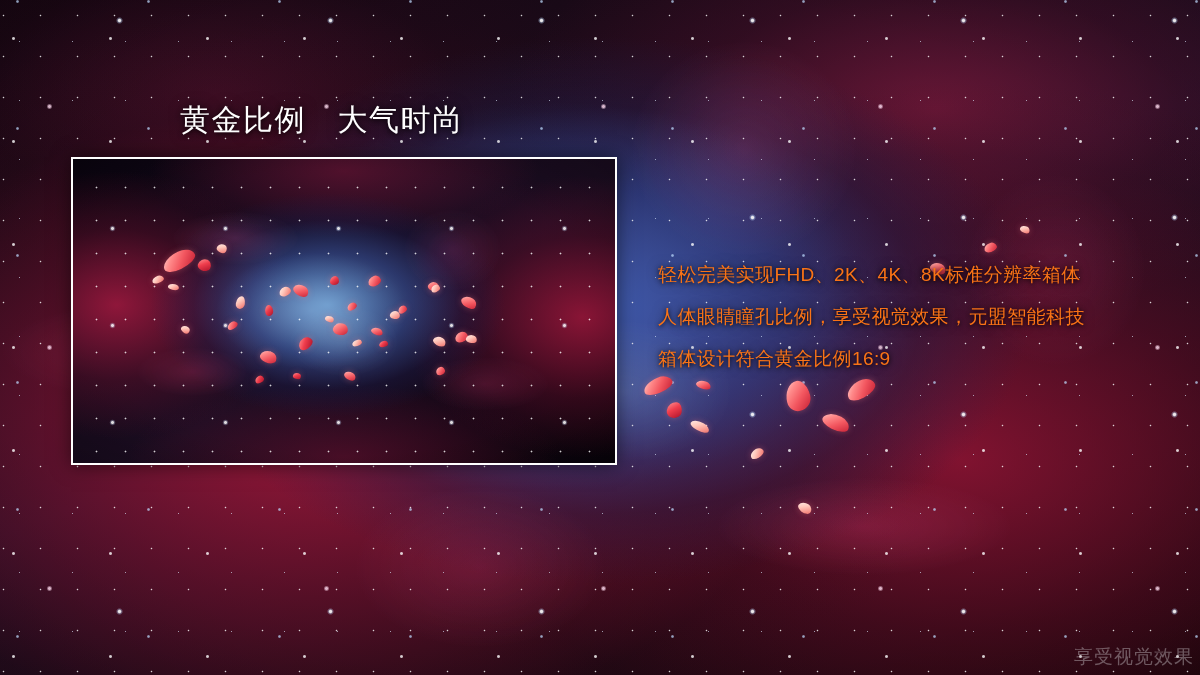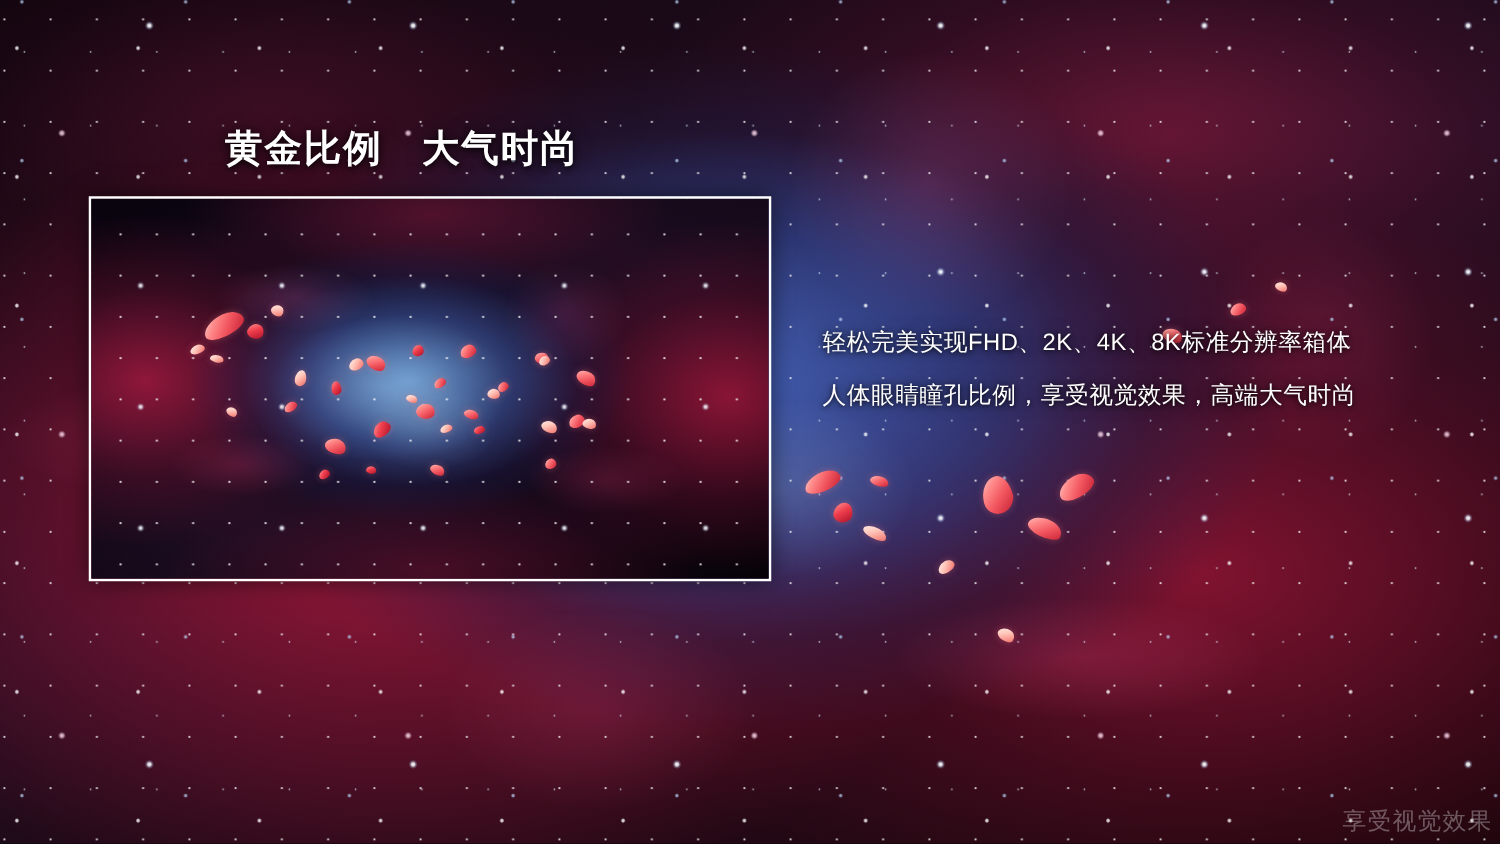--- a/index.html
+++ b/index.html
@@ -89,21 +89,20 @@
   #title {
     position: absolute;
     left: 180px;
     top: 101px;
     font-size: 30px;
     line-height: 38px;
     color: #ffffff;
     letter-spacing: 1.5px;
     white-space: pre;
     text-shadow: 0 1px 5px rgba(0,0,0,0.85), 0 0 14px rgba(0,0,0,0.5);
-    font-weight: bold;
   }
 
   
   #photo-frame {
     position: absolute;
     left: 71px;
     top: 157px;
     width: 546px;
     height: 308px;
     border: 2px solid #ffffff;
@@ -164,21 +163,21 @@
   }
 
   
   #body-copy {
     position: absolute;
     left: 658px;
     top: 254px;
     width: 520px;
   }
   #body-copy .line {
-    color: #ffffff;
+    color: #f97316;
     font-size: 19px;
     line-height: 42px;
     letter-spacing: 0.4px;
     white-space: pre;
     text-shadow: 0 1px 4px rgba(0,0,0,0.9), 0 0 12px rgba(0,0,0,0.55);
   }
 
   
   #watermark {
     position: absolute;
@@ -256,18 +255,19 @@
       <div class="petal" style="left: 68.5%; top: 61.5%; width: 28px; height: 15px; transform: rotate(26deg);"></div>
       <div class="petal" style="left: 70.5%; top: 56.5%; width: 30px; height: 17px; transform: rotate(-28deg);"></div>
       <div class="petal pale" style="left: 66.5%; top: 74.5%; width: 14px; height: 10px; transform: rotate(36deg);"></div>
       <div class="petal" style="left: 77.5%; top: 39%; width: 16px; height: 11px; transform: rotate(24deg);"></div>
       <div class="petal" style="left: 82%; top: 36%; width: 13px; height: 9px; transform: rotate(-18deg);"></div>
       <div class="petal pale" style="left: 85%; top: 33.5%; width: 10px; height: 7px; transform: rotate(30deg);"></div>
     </div>
 
   <div id="body-copy">
     <div class="line">轻松完美实现FHD、2K、4K、8K标准分辨率箱体</div>
-    <div class="line">人体眼睛瞳孔比例，享受视觉效果，高端大气时尚</div>
+    <div class="line">人体眼睛瞳孔比例，享受视觉效果，元盟智能科技</div>
+    <div class="line">箱体设计符合黄金比例16:9</div>
   </div>
 
   <div id="watermark">享受视觉效果</div>
 
 </div>
 
 </body></html>

